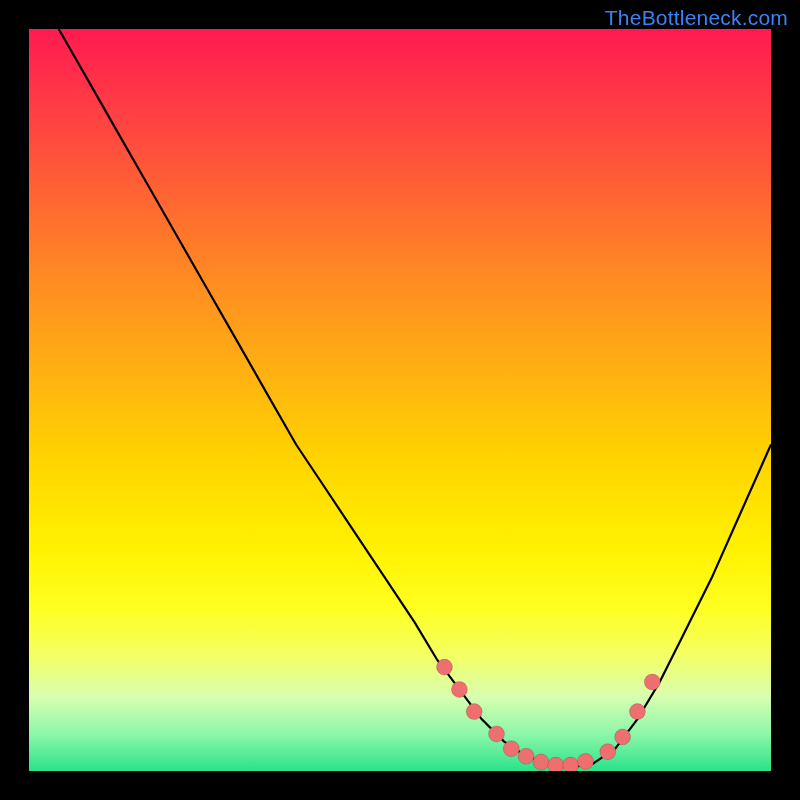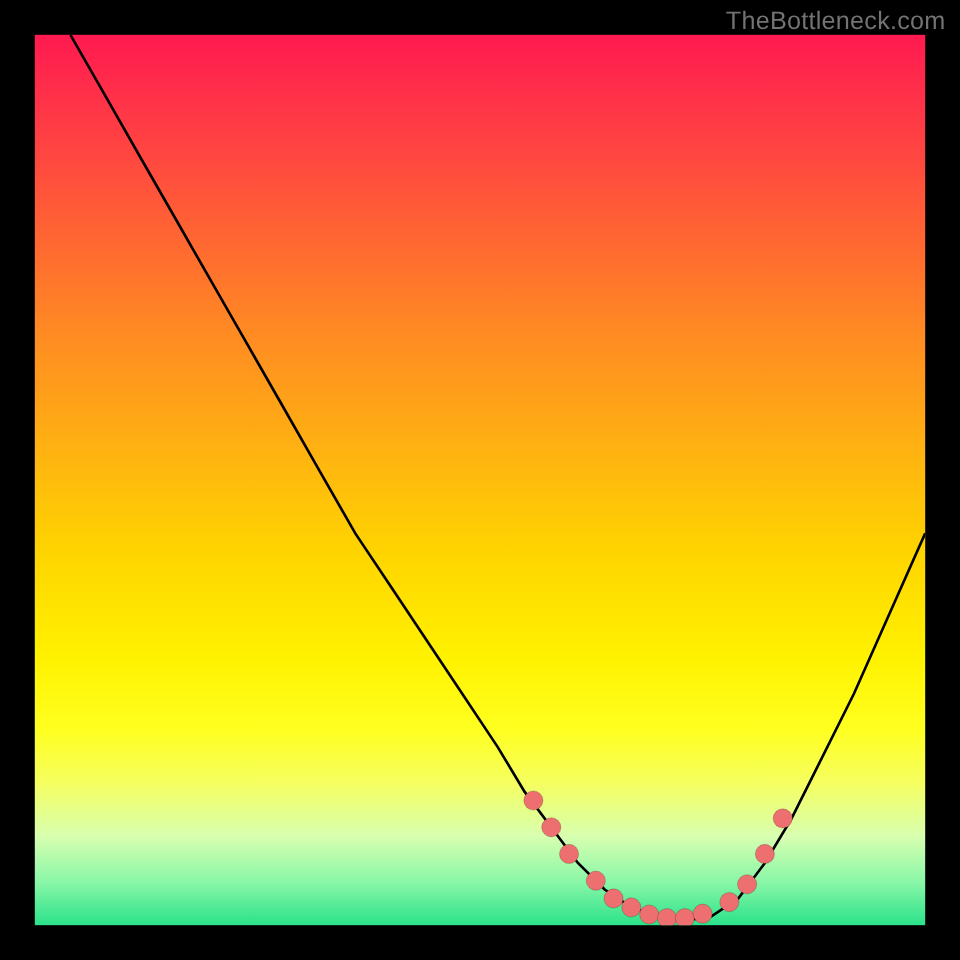--- a/index.html
+++ b/index.html
@@ -29,21 +29,21 @@
       #ffff20 78%,
       #f5ff60 84%,
       #d8ffb0 90%,
       #8cf7a8 95%,
       #2be28a 100%);
   }
   .watermark {
     position: absolute;
     top: 6px;
     right: 12px;
-    color: #737373;
+    color: #3b82f6;
     font-size: 21px;
     font-weight: 400;
     letter-spacing: 0.2px;
     font-family: Arial, Helvetica, sans-serif;
   }
   svg.plot {
     position: absolute;
     left: 0;
     top: 0;
     width: 742px;

